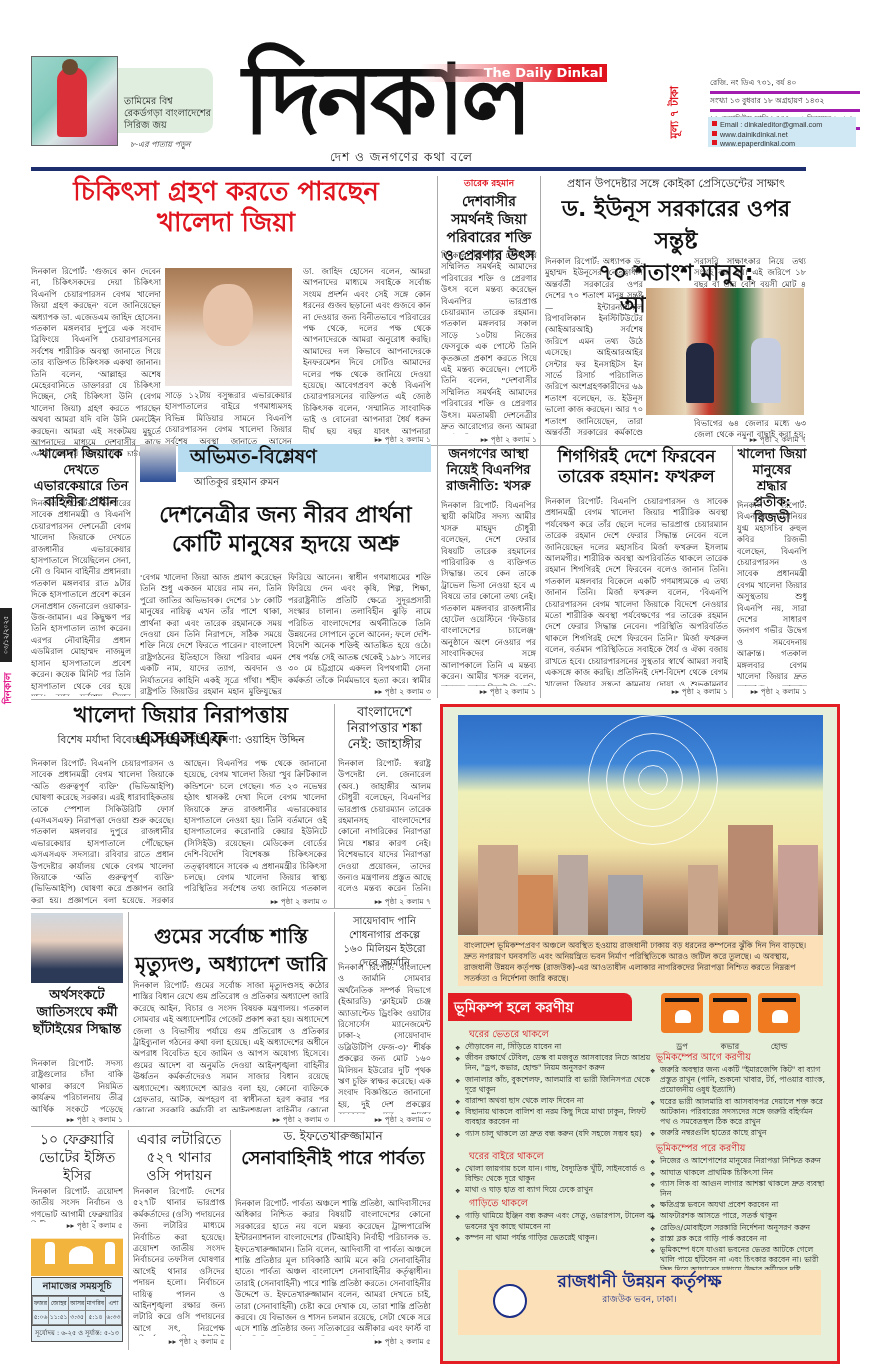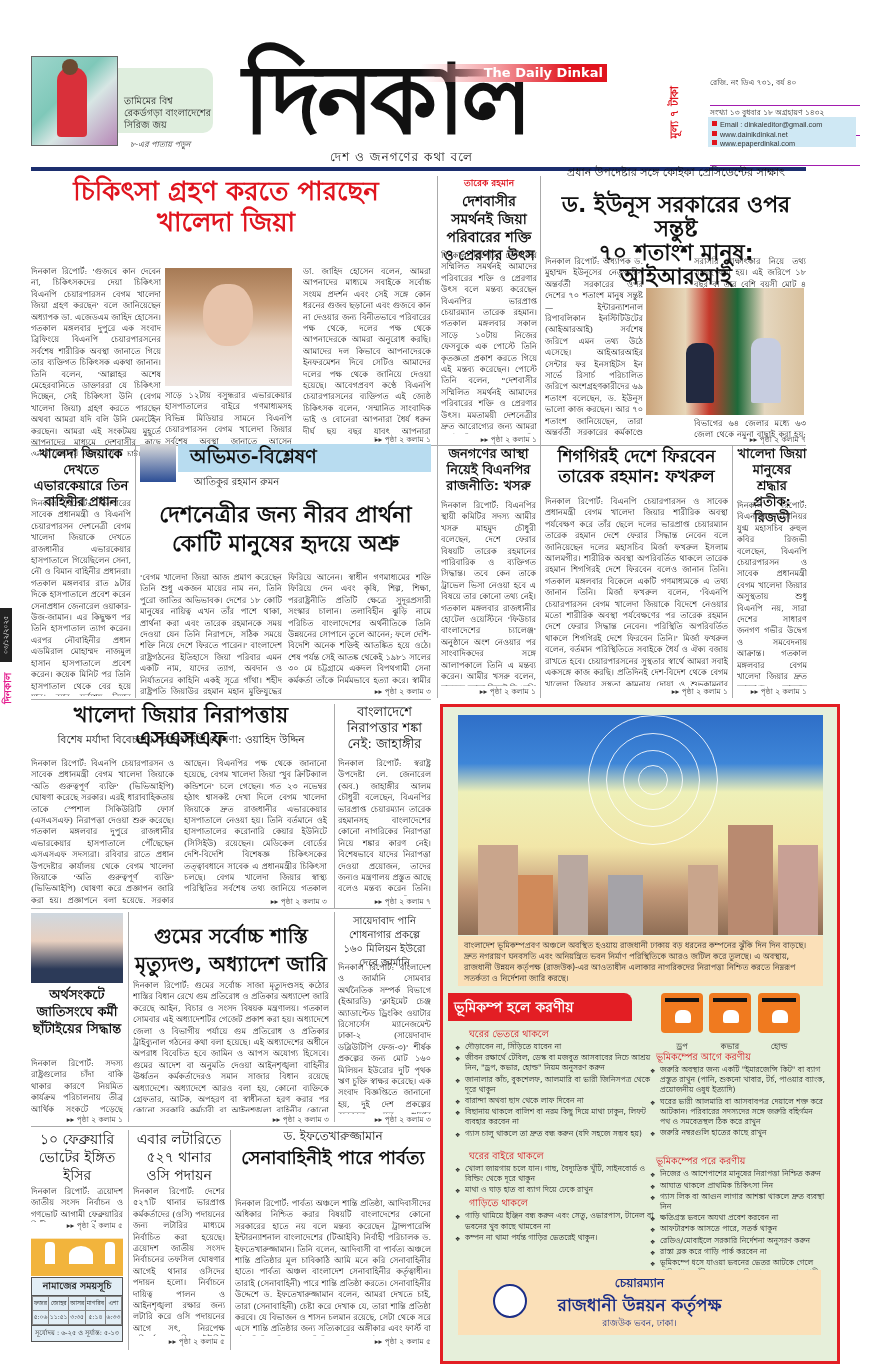--- a/index.html
+++ b/index.html
@@ -14,21 +14,21 @@
 .teaser-img{left:31px;top:56px;width:87px;height:90px;background:linear-gradient(135deg,#9ed6cc 0%,#7fc8b9 40%,#d7e6e4 60%,#b788b7 100%);border:1px solid #666;overflow:hidden}
 .teaser-img .player{position:absolute;left:25px;top:10px;width:30px;height:70px;background:#d9303a;border-radius:14px 14px 4px 4px}
 .teaser-img .head{position:absolute;left:30px;top:2px;width:16px;height:16px;background:#6b4a32;border-radius:50%}
 .teaser-box{left:118px;top:68px;width:95px;height:65px;background:#dfeede;border-radius:0 10px 10px 0;padding:27px 0 0 6px;font-size:9.5px;line-height:12px;color:#222}
 .teaser-more{left:130px;top:138px;font-size:8px;font-style:italic;color:#333}
 .logo{left:243px;top:55px;font-family:"DejaVu Sans",sans-serif;font-weight:bold;font-size:96px;line-height:90px;letter-spacing:-4px;color:#111}
 .logo-en{left:420px;top:64px;width:187px;height:18px;background:linear-gradient(90deg,rgba(255,255,255,0) 0%,#f4a0a4 40%,#e0141e 80%);color:#fff;font-weight:bold;font-size:13px;text-align:right;padding-right:4px;line-height:18px}
 .tagline{left:330px;top:148px;font-size:12px;color:#222;letter-spacing:1px}
 .price{left:666px;top:86px;writing-mode:vertical-rl;transform:rotate(180deg);color:#e0141e;font-size:11px;font-weight:bold}
 .meta{left:710px;top:76px;width:150px;font-size:7.5px;color:#222}
-.meta div{border-bottom:1px solid #a21caf;padding:1px 0 16px}
+.meta div{border-bottom:3px solid #a21caf;padding:1px 0 2px}
 .contact{left:708px;top:117px;width:148px;height:30px;background:#cfe8f4;font-family:"Liberation Sans",sans-serif;font-size:7.3px;line-height:9.5px;padding:3px 4px;color:#333}
 .contact i{display:inline-block;width:5px;height:5px;background:#e0141e;margin-right:3px;vertical-align:1px}
 .blue-rule{left:31px;top:167px;width:775px;height:4px;background:#1c2e6e}
 
 .lead-hl{left:31px;top:176px;width:390px;font-size:26px;color:#e0141e;line-height:31px}
 
 .photo{background:#bbb;overflow:hidden}
 .khaleda{left:165px;top:268px;width:127px;height:118px;background:linear-gradient(180deg,#a67a55 0%,#c99e79 30%,#e9d5c5 60%,#efe6e2 100%)}
 .khaleda:after{content:"";position:absolute;left:38px;top:16px;width:50px;height:62px;background:#e7c3aa;border-radius:45%}
 .meeting{left:646px;top:288px;width:158px;height:127px;background:linear-gradient(90deg,#caa37a 0%,#e7d6b8 25%,#c53a2c 40%,#1e6a3a 58%,#e5d7bf 75%,#d9c19e 100%)}
@@ -104,22 +104,22 @@
 <div class="abs body-text" style="left:303px;top:266px;width:128px;height:172px;overflow:hidden">ডা. জাহিদ হোসেন বলেন, আমরা আপনাদের মাধ্যমে সবাইকে সর্বোচ্চ সংযম প্রদর্শন এবং সেই সঙ্গে কোন ধরনের গুজব ছড়ানো এবং গুজবে কান না দেওয়ার জন্য বিনীতভাবে পরিবারের পক্ষ থেকে, দলের পক্ষ থেকে আপনাদেরকে আমরা অনুরোধ করছি। আমাদের দল কিভাবে আপনাদেরকে ইনফরমেশন দিবে সেটিও আমাদের দলের পক্ষ থেকে জানিয়ে দেওয়া হয়েছে। আবেগপ্রবণ কণ্ঠে বিএনপি চেয়ারপারসনের ব্যক্তিগত এই জ্যেষ্ঠ চিকিৎসক বলেন, 'সম্মানিত সাংবাদিক ভাই ও বোনেরা আপনারা ধৈর্য ধরুন দীর্ঘ ছয় বছর যাবৎ আপনারা আমাদেরকে সহযোগিতা করেছেন। ইনশাআল্লাহ আমরা এই যাত্রাও আপনাদের ভালোবাসা, আপনাদের সহযোগিতা এবং আল্লাহ রাব্বুল আলামীনের অশেষ মেহেরবানিতে আবারো আমাদের প্রাণপ্রিয় দেশনেত্রী বেগম খালেদা জিয়া যে</div>
 <div class="abs jump" style="left:303px;top:434px;width:128px"><span>▸▸ </span><span>পৃষ্ঠা ২ কলাম ১</span></div>
 
 <div class="vline" style="left:437px;top:176px;height:270px"></div>
 <div class="abs hl red" style="left:441px;top:178px;width:96px;font-size:9px">তারেক রহমান</div>
 <div class="abs hl" style="left:441px;top:192px;width:96px;font-size:14px;line-height:18px">দেশবাসীর সমর্থনই জিয়া পরিবারের শক্তি ও প্রেরণার উৎস</div>
 <div class="abs body-text" style="left:441px;top:250px;width:96px;height:184px;overflow:hidden">দিনকাল রিপোর্ট: দেশবাসীর সম্মিলিত সমর্থনই আমাদের পরিবারের শক্তি ও প্রেরণার উৎস বলে মন্তব্য করেছেন বিএনপির ভারপ্রাপ্ত চেয়ারম্যান তারেক রহমান। গতকাল মঙ্গলবার সকাল সাড়ে ১০টায় নিজের ফেসবুকে এক পোস্টে তিনি কৃতজ্ঞতা প্রকাশ করতে গিয়ে এই মন্তব্য করেছেন। পোস্টে তিনি বলেন, "দেশবাসীর সম্মিলিত সমর্থনই আমাদের পরিবারের শক্তি ও প্রেরণার উৎস। মমতাময়ী দেশনেত্রীর দ্রুত আরোগ্যের জন্য আমরা সবাই নিরন্তর দোয়া করছি। এই কঠিন সময়ে ঐক্য, সহমর্মিতা ও সংহতির জন্য প্রতিটি মানুষের প্রতি অসীম কৃতজ্ঞতা রইলো। বিএনপি চেয়ারপারসন বেগম খালেদা জিয়ার একটি ছবি দিয়ে তিনি লিখেছেন,</div>
 <div class="abs jump" style="left:441px;top:434px;width:96px"><span>▸▸ </span><span>পৃষ্ঠা ২ কলাম ১</span></div>
 
 <div class="vline" style="left:540px;top:176px;height:270px"></div>
-<div class="abs hl" style="left:545px;top:167px;width:262px;font-size:11px;font-weight:normal">প্রধান উপদেষ্টার সঙ্গে কোইকা প্রেসিডেন্টের সাক্ষাৎ</div>
-<div class="abs hl" style="left:545px;top:193px;width:262px;font-size:22px;line-height:24px">
+<div class="abs hl" style="left:545px;top:178px;width:262px;font-size:11px;font-weight:normal">প্রধান উপদেষ্টার সঙ্গে কোইকা প্রেসিডেন্টের সাক্ষাৎ</div>
+<div class="abs hl" style="left:545px;top:193px;width:262px;font-size:22px;line-height:32px">
   <div>ড. ইউনূস সরকারের ওপর সন্তুষ্ট</div>
   <div>৭০ শতাংশ মানুষ: আইআরআই</div>
 </div>
 <div class="abs body-text" style="left:545px;top:256px;width:98px;height:180px;overflow:hidden">দিনকাল রিপোর্ট: অধ্যাপক ড. মুহাম্মদ ইউনূসের নেতৃত্বাধীন অন্তর্বর্তী সরকারের ওপর দেশের ৭০ শতাংশ মানুষ সন্তুষ্ট— ইন্টারন্যাশনাল রিপাবলিকান ইনস্টিটিউটের (আইআরআই) সর্বশেষ জরিপে এমন তথ্য উঠে এসেছে। আইআরআইর সেন্টার ফর ইনসাইটস ইন সার্ভে রিসার্চ পরিচালিত জরিপে অংশগ্রহণকারীদের ৬৯ শতাংশ বলেছেন, ড. ইউনূস ভালো কাজ করছেন। আর ৭০ শতাংশ জানিয়েছেন, তারা অন্তর্বর্তী সরকারের কর্মকাণ্ডে সন্তুষ্ট। মার্কিন ফেডারেল সরকারের অর্থায়নে পরিচালিত রিপাবলিকান ঘনিষ্ঠ অলাভজনক সংস্থাটির জরিপে বলা হয়েছে, ড. ইউনূস এবং তার নেতৃত্বাধীন সরকারের প্রতি জনগণের আস্থা দৃঢ়। আইআরআই জানায়, ২০২৫ সালের (১৩ সেপ্টেম্বর) থেকে (১২ অক্টোবর) পর্যন্ত সিএপিআই পদ্ধতিতে</div>
 <div class="abs body-text" style="left:694px;top:256px;width:112px;height:32px;overflow:hidden">সরাসরি সাক্ষাৎকার নিয়ে তথ্য সংগ্রহ করা হয়। এই জরিপে ১৮ বছর বা তার বেশি বয়সী মোট ৪ হাজার ১৮৫ জনের সাক্ষাৎকার নেওয়া হয়। দেশের আটটি</div>
 <div class="abs photo meeting">
     <div class="p1"></div>
     <div class="p2"></div>
   </div>
 <div class="abs body-text" style="left:694px;top:418px;width:112px;height:22px;overflow:hidden">বিভাগের ৬৪ জেলার মধ্যে ৬৩ জেলা থেকে নমুনা বাছাই করা হয়; রাঙামাটি জেলা এতে অন্তর্ভুক্ত ছিল না। জরিপকারীদের দাবি,</div>
@@ -287,32 +287,31 @@
   </ul>
 </div>
 
 <div class="abs" style="left:650px;top:1050px;width:175px">
   <div class="ad-sub" style="padding-left:6px">ভূমিকম্পের আগে করণীয়</div>
   <ul class="ad-list">
     <li>জরুরি অবস্থার জন্য একটি "ইমারজেন্সি কিট" বা ব্যাগ প্রস্তুত রাখুন (পানি, শুকনো খাবার, টর্চ, পাওয়ার ব্যাংক, প্রয়োজনীয় ওষুধ ইত্যাদি)</li>
     <li>ঘরের ভারী আলমারি বা আসবাবপত্র দেয়ালে শক্ত করে আটকান। পরিবারের সদস্যদের সঙ্গে জরুরি বহির্গমন পথ ও সমবেতস্থল ঠিক করে রাখুন</li>
     <li>জরুরি নম্বরগুলি হাতের কাছে রাখুন</li>
   </ul>
-  <div class="ad-sub" style="padding-left:6px;margin-top:16px">ভূমিকম্পের পরে করণীয়</div>
+  <div class="ad-sub" style="padding-left:6px;margin-top:3px">ভূমিকম্পের পরে করণীয়</div>
   <ul class="ad-list">
     <li>নিজের ও আশেপাশের মানুষের নিরাপত্তা নিশ্চিত করুন</li>
     <li>আঘাত থাকলে প্রাথমিক চিকিৎসা নিন</li>
     <li>গ্যাস লিক বা আগুন লাগার আশঙ্কা থাকলে দ্রুত ব্যবস্থা নিন</li>
     <li>ক্ষতিগ্রস্ত ভবনে অযথা প্রবেশ করবেন না</li>
     <li>আফটারশক আসতে পারে, সতর্ক থাকুন</li>
     <li>রেডিও/মোবাইলে সরকারি নির্দেশনা অনুসরণ করুন</li>
     <li>রাস্তা ব্লক করে গাড়ি পার্ক করবেন না</li>
     <li>ভূমিকম্পে ধসে যাওয়া ভবনের ভেতর আটকে গেলে খালি পায়ে হাঁটবেন না এবং চিৎকার করবেন না। ভারী কিছু দিয়ে আঘাতের মাধ্যমে উদ্ধার কর্মীদের দৃষ্টি আকর্ষণের চেষ্টা করুন</li>
     <li>একা উদ্ধার কাজে অংশগ্রহণ করবেন না, দলবেঁধে উদ্ধার কাজে অংশগ্রহণ করতে পারেন।</li>
   </ul>
 </div>
 
 <div class="abs ad-footer">
-  <div style="font-size:12px;font-weight:bold;margin-top:4px">চেয়ারম্যান</div>
   <div style="font-size:17px;font-weight:bold;line-height:22px">রাজধানী উন্নয়ন কর্তৃপক্ষ</div>
   <div style="font-size:9px;color:#1c2e86">রাজউক ভবন, ঢাকা।</div>
 </div>
 <div class="abs emblem"></div>
 
 </body></html>

